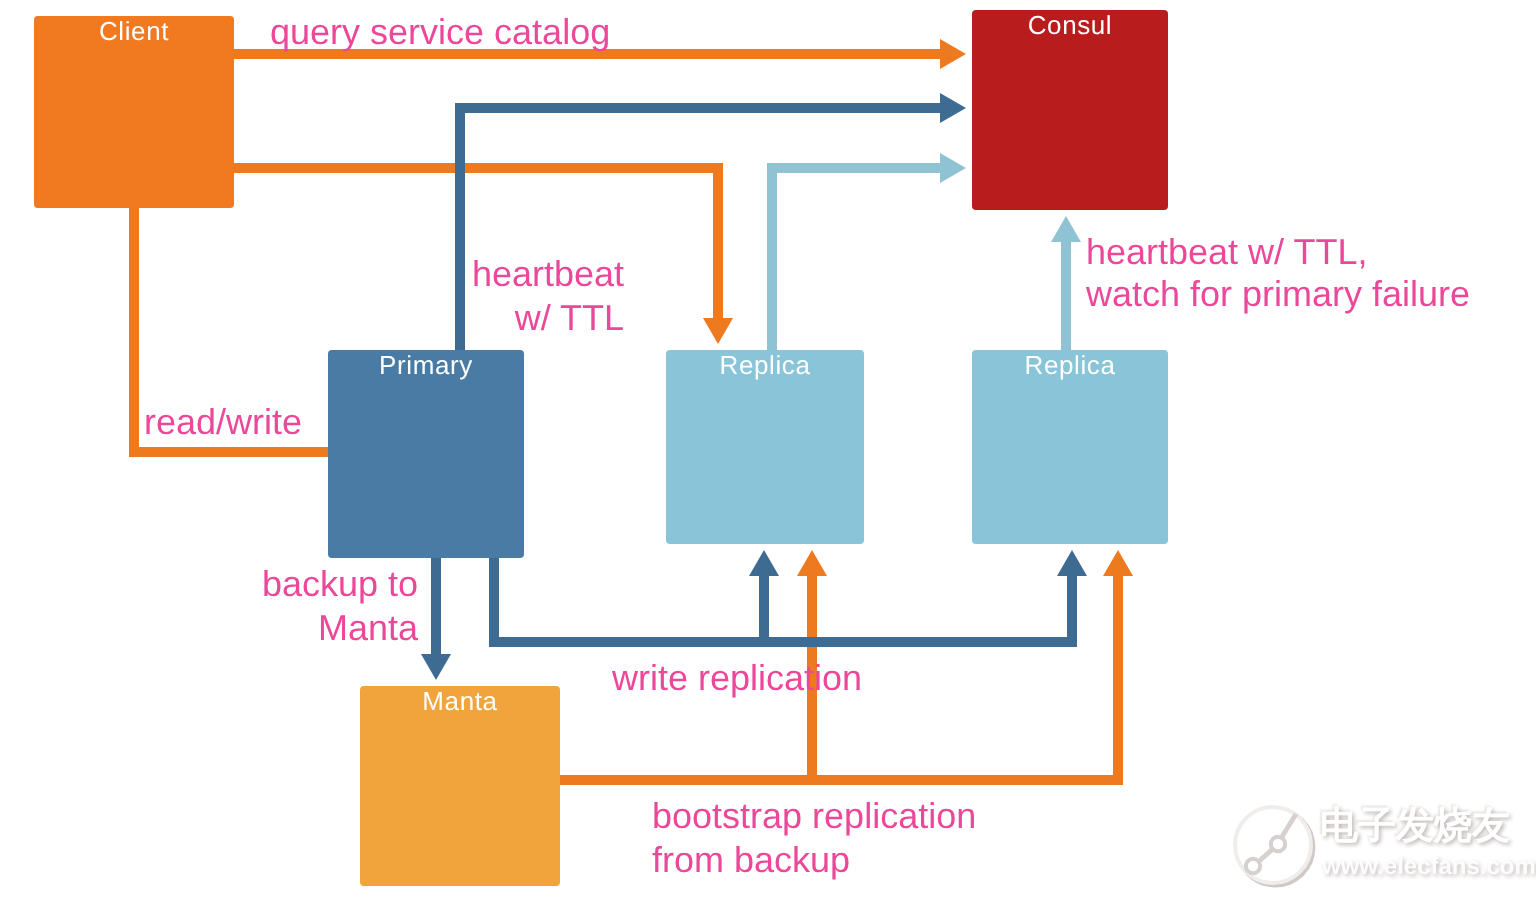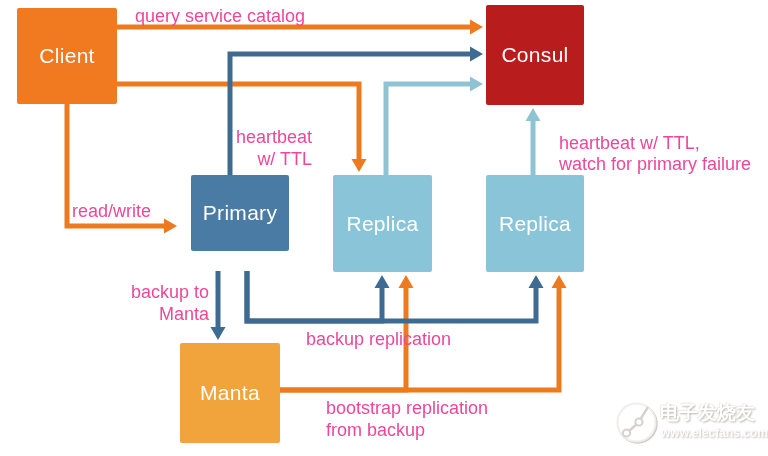--- a/index.html
+++ b/index.html
@@ -2,37 +2,37 @@
 <html><head>
 <meta charset="utf-8">
 <style>
   html,body{margin:0;padding:0;background:#ffffff;}
   .stage{
     position:relative;width:768px;height:456px;background:#ffffff;overflow:hidden;
     font-family:"Liberation Sans", sans-serif;
   }
   svg.edge-layer{position:absolute;left:0;top:0;width:768px;height:456px;}
   .node{
-    position:absolute;display:flex;align-items:center;justify-content:center;
-    color:#ffffff;font-size:21px;letter-spacing:.3px;border-radius:2px;
+    position:absolute;display:flex;justify-content:center;
+    color:#ffffff;font-size:13px;letter-spacing:.3px;border-radius:2px;
   }
   .node-client  {left:17px; top:8px;  width:100px;height:96px;}
   .node-consul  {left:486px;top:5px;  width:98px; height:100px;}
-  .node-primary {left:191px;top:175px;width:98px; height:76px;}
+  .node-primary {left:164px;top:175px;width:98px; height:104px;}
   .node-replica1{left:333px;top:175px;width:99px; height:97px;}
   .node-replica2{left:486px;top:175px;width:98px; height:97px;}
   .node-manta   {left:180px;top:343px;width:100px;height:100px;}
   .lbl{
     position:absolute;color:#ec4899;font-size:18px;line-height:22px;white-space:nowrap;
   }
   .lbl-query    {left:135px;top:5px;}
   .lbl-readonly {left:271px;top:89px;}
   .lbl-heartbeat{left:236px;top:126px;text-align:right;}
   .lbl-readwrite{left:72px; top:200px;}
-  .lbl-watch    {left:543px;top:133px;line-height:21px;margin-left:16px;}
+  .lbl-watch    {left:543px;top:116px;line-height:21px;}
   .lbl-backup   {right:559px;top:281px;text-align:right;}
   .lbl-async    {left:306px;top:328px;}
   .lbl-bootstrap{left:326px;top:397px;}
   
   .watermark{position:absolute;left:612px;top:398px;width:156px;height:52px;}
   .wm-logo{position:absolute;left:2px;top:2px;width:46px;height:46px;}
   .wm-name{
     position:absolute;left:48px;top:2px;font-size:19px;font-weight:bold;color:#ffffff;
     white-space:nowrap;text-shadow:1px 1px 2px #bcb5b3,-1px -1px 1px #efecea;
   }
@@ -103,21 +103,21 @@
   <div class="lbl lbl-watch">
     <div>heartbeat w/ TTL,</div>
     <div>watch for primary failure</div>
   </div>
 
   <div class="lbl lbl-backup">
     <div>backup to</div>
     <div>Manta</div>
   </div>
 
-  <div class="lbl lbl-async">backup replication</div>
+  <div class="lbl lbl-async">write replication</div>
 
   <div class="lbl lbl-bootstrap">
     <div>bootstrap replication</div>
     <div>from backup</div>
   </div>
 
   <div class="watermark">
     <svg class="wm-logo" viewBox="0 0 46 46">
       <circle cx="23.6" cy="23.6" r="19" fill="none" stroke="#cfc9c7" stroke-width="2.2"></circle>
       <circle cx="22.5" cy="22.5" r="19" fill="#ffffff" stroke="#f1edeb" stroke-width="2"></circle>

